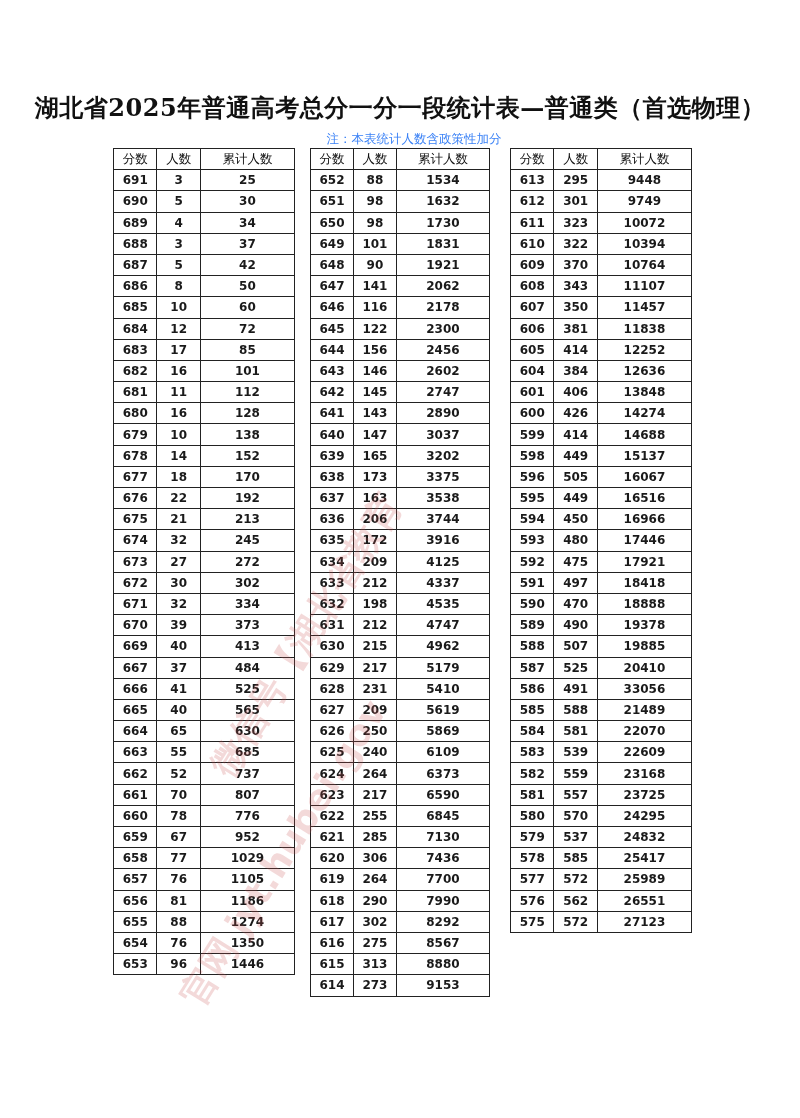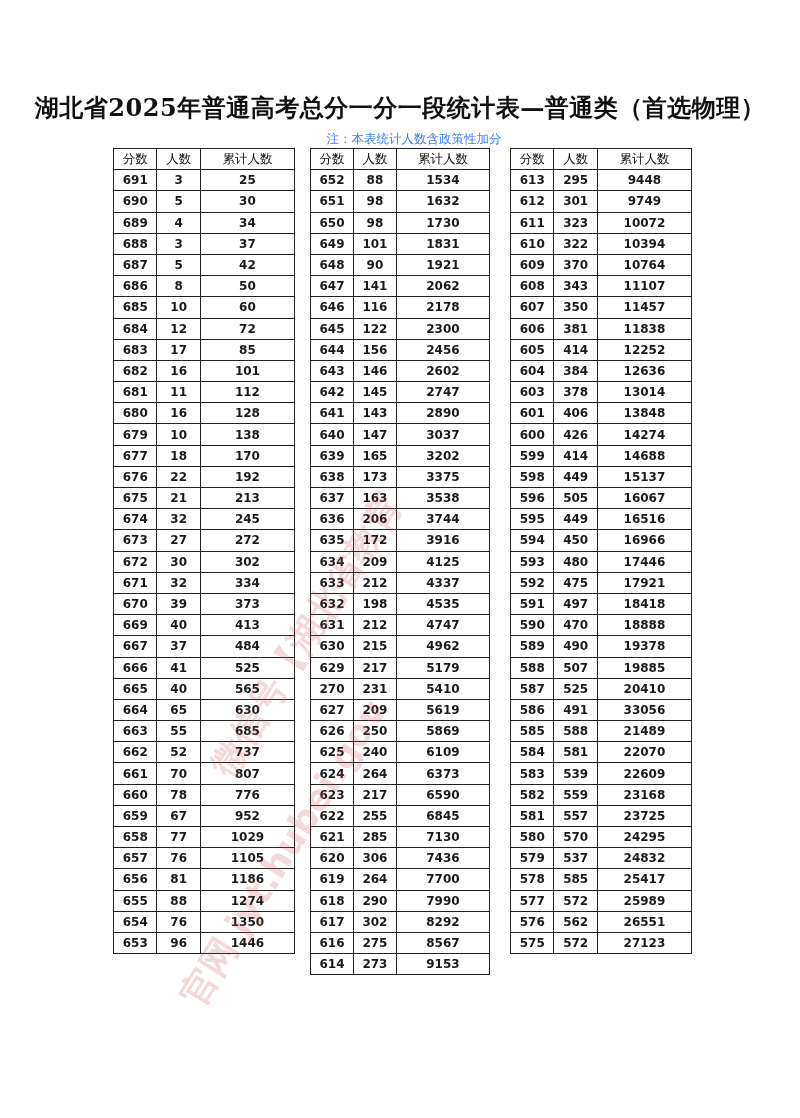--- a/index.html
+++ b/index.html
@@ -102,20 +102,25 @@
         <td>680</td>
         <td>16</td>
         <td>128</td>
       </tr>
       <tr>
         <td>679</td>
         <td>10</td>
         <td>138</td>
       </tr>
       <tr>
+        <td>678</td>
+        <td>14</td>
+        <td>152</td>
+      </tr>
+      <tr>
         <td>677</td>
         <td>18</td>
         <td>170</td>
       </tr>
       <tr>
         <td>676</td>
         <td>22</td>
         <td>192</td>
       </tr>
       <tr>
@@ -359,21 +364,21 @@
         <td>630</td>
         <td>215</td>
         <td>4962</td>
       </tr>
       <tr>
         <td>629</td>
         <td>217</td>
         <td>5179</td>
       </tr>
       <tr>
-        <td>270</td>
+        <td>628</td>
         <td>231</td>
         <td>5410</td>
       </tr>
       <tr>
         <td>627</td>
         <td>209</td>
         <td>5619</td>
       </tr>
       <tr>
         <td>626</td>
@@ -422,20 +427,25 @@
       </tr>
       <tr>
         <td>617</td>
         <td>302</td>
         <td>8292</td>
       </tr>
       <tr>
         <td>616</td>
         <td>275</td>
         <td>8567</td>
+      </tr>
+      <tr>
+        <td>615</td>
+        <td>313</td>
+        <td>8880</td>
       </tr>
       <tr>
         <td>614</td>
         <td>273</td>
         <td>9153</td>
       </tr>
     </tbody>
 </table>
 
 <table class="tbl t3">
@@ -496,25 +506,20 @@
         <td>605</td>
         <td>414</td>
         <td>12252</td>
       </tr>
       <tr>
         <td>604</td>
         <td>384</td>
         <td>12636</td>
       </tr>
       <tr>
-        <td>603</td>
-        <td>378</td>
-        <td>13014</td>
-      </tr>
-      <tr>
         <td>601</td>
         <td>406</td>
         <td>13848</td>
       </tr>
       <tr>
         <td>600</td>
         <td>426</td>
         <td>14274</td>
       </tr>
       <tr>

